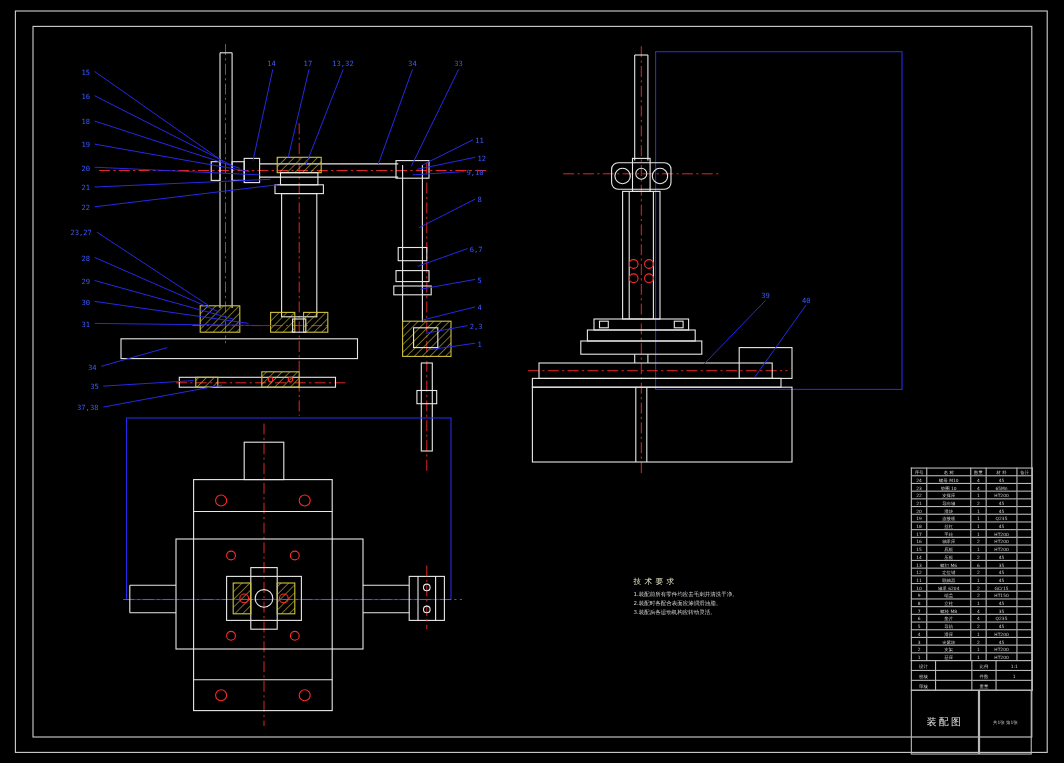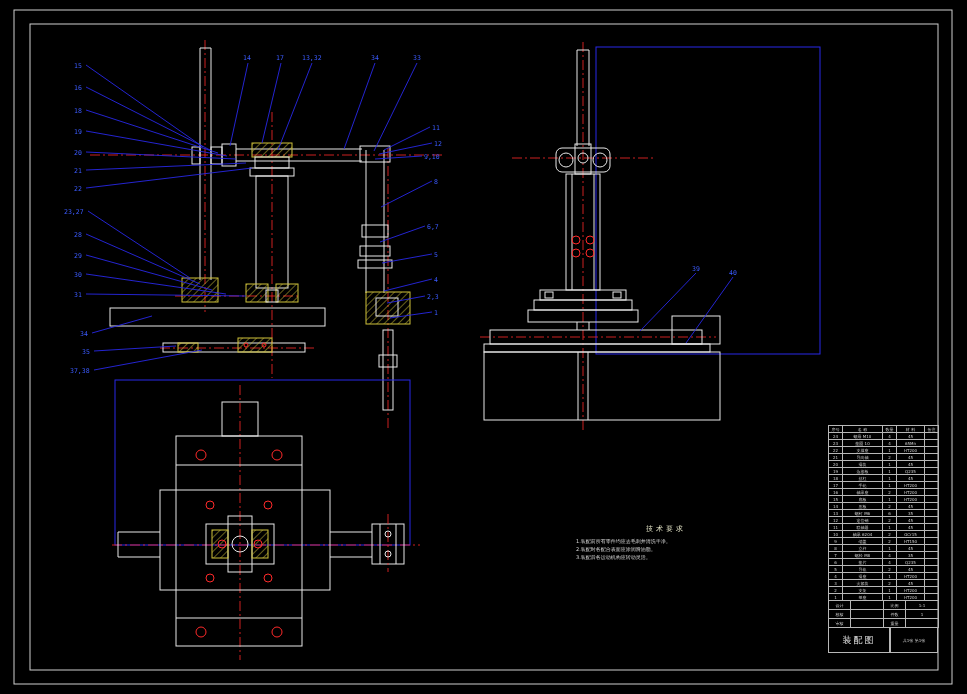--- a/index.html
+++ b/index.html
@@ -8,29 +8,29 @@
   svg{position:absolute;left:0;top:0;}
   .border{stroke:#cfcfcf;fill:none;stroke-width:1;}
   .geo{stroke:#e8e8e8;fill:none;stroke-width:1;}
   .geoh{stroke:#cfc23a;fill:url(#hatch);stroke-width:1;}
   .cl{stroke:#ff2a2a;fill:none;stroke-width:0.8;stroke-dasharray:10 3 2 3;}
   .red-c{stroke:#ff2a2a;fill:none;stroke-width:1;}
   .leader{stroke:#2828e8;stroke-width:0.9;}
   .blue-box{stroke:#2828e8;fill:none;stroke-width:1;}
   .lbl{font-family:"DejaVu Sans Mono",monospace;font-size:6.5px;fill:#3b5bff;}
   .techreq{position:absolute;left:576px;top:524px;width:180px;color:#d8d8d8;}
-  .techreq .t{font-size:7px;text-align:center;letter-spacing:3px;margin-bottom:3px;color:#e6e6c8;}
+  .techreq .t{font-size:7px;text-align:left;letter-spacing:3px;margin-bottom:3px;color:#e6e6c8;}
   .techreq .lines div{font-size:5px;line-height:8px;white-space:nowrap;}
   table.partslist{position:absolute;left:828px;top:425px;width:110px;border-collapse:collapse;table-layout:fixed;}
   table.partslist td{border:0.5px solid #b8b8b8;color:#cfcfcf;font-size:4px;height:6px;
         padding:0 1px;overflow:hidden;white-space:nowrap;text-align:center;}
   table.metatable{position:absolute;left:828px;top:600px;width:110px;border-collapse:collapse;table-layout:fixed;}
   table.metatable td{border:0.5px solid #b8b8b8;color:#cfcfcf;font-size:4px;height:8px;
         padding:0 1px;overflow:hidden;white-space:nowrap;text-align:center;}
-  .titlerow{position:absolute;left:828px;top:627px;width:110px;height:26px;display:flex;box-sizing:border-box;}
+  .titlerow{position:absolute;left:828px;top:627px;width:110px;height:59px;display:flex;box-sizing:border-box;}
   .titlerow .big{width:62px;border:0.5px solid #b8b8b8;color:#e0e0e0;font-size:9px;letter-spacing:2px;
         display:flex;align-items:center;justify-content:center;box-sizing:border-box;}
   .titlerow .small{width:48px;border:0.5px solid #b8b8b8;color:#cfcfcf;font-size:4px;
         display:flex;align-items:center;justify-content:center;box-sizing:border-box;}
 </style>
 </head>
 <body>
 
 <div class="stage">
 

